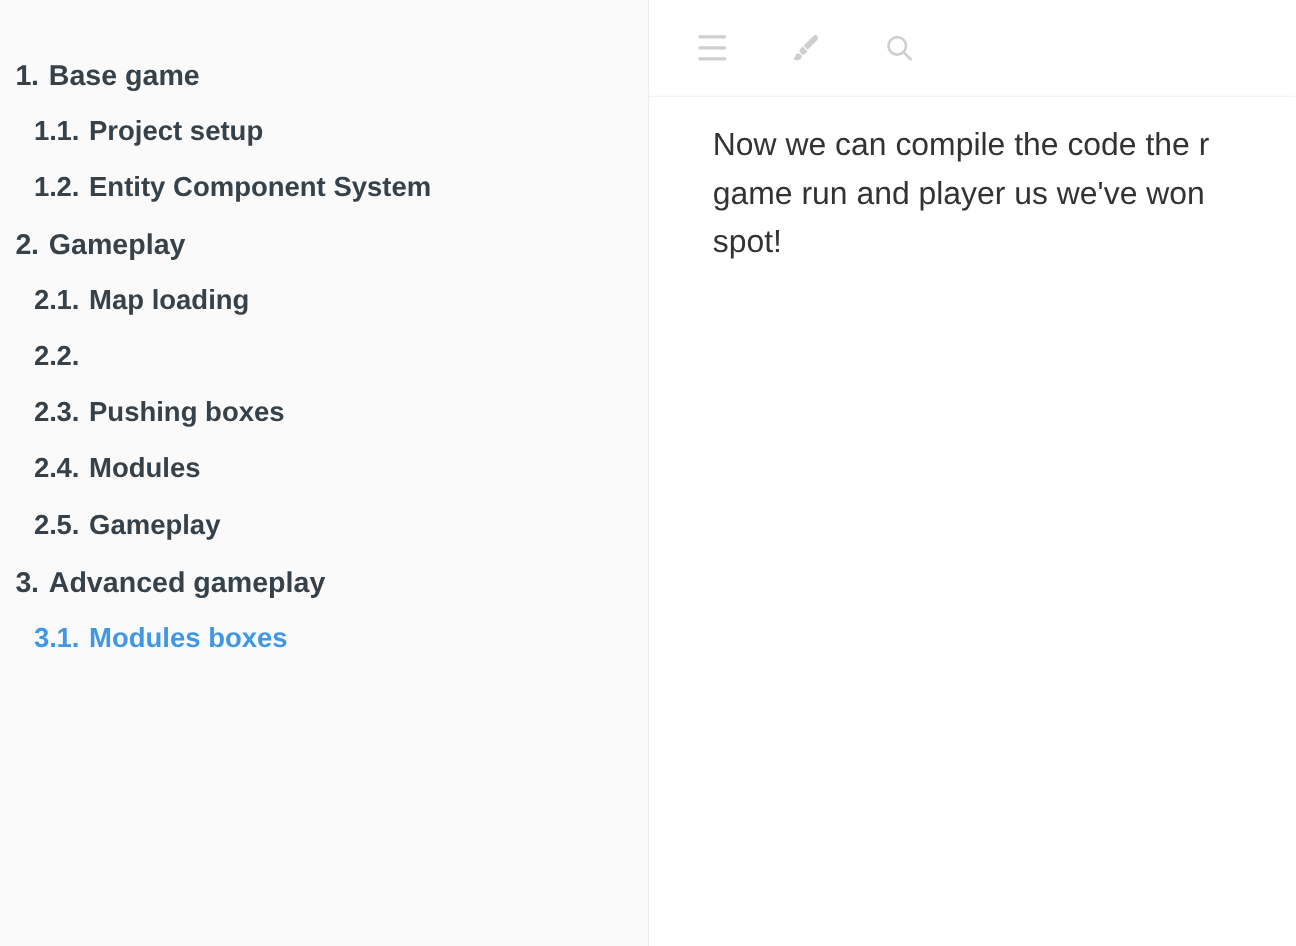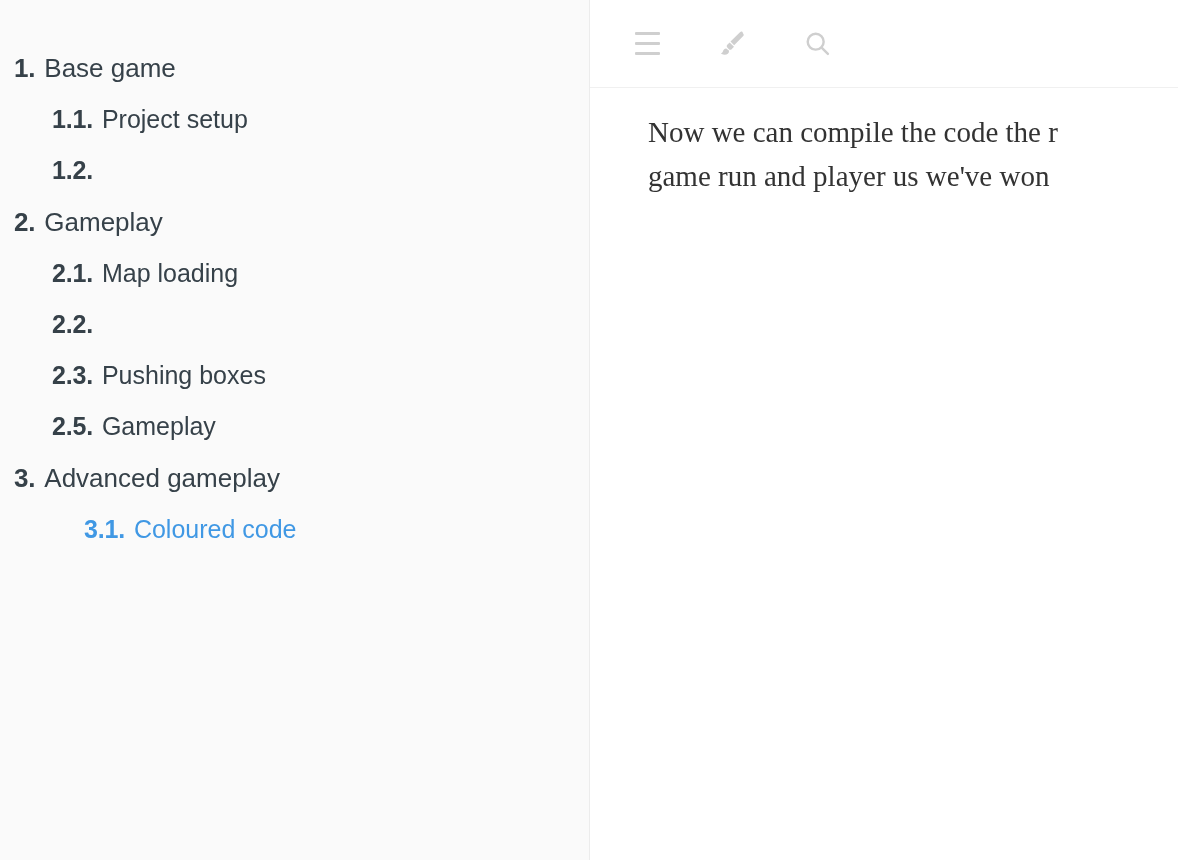--- a/index.html
+++ b/index.html
@@ -23,38 +23,37 @@
   .toc-item {
     display:flex;
     align-items:baseline;
     color:#364149;
     font-size:26px;
     line-height:1;
     padding:13px 0 13px 14px;
     white-space:nowrap;
     cursor:pointer;
   }
-  .toc-item.lvl2 { padding-left:52px; font-size:25px; }
+  .toc-item.lvl2 { padding-left:31px; font-size:25px; }
   .toc-item .num {
     font-weight:bold;
     margin-right:9px;
     letter-spacing:-0.2px;
   }
-  .toc-item .lbl { font-weight:normal;text-align:right; }
-  .toc-item.active { color:#4098e4;margin-left:32px; }
+  .toc-item .lbl { font-weight:bold;text-align:right; }
+  .toc-item.active { color:#4098e4; }
   .toc-item.active .num { color:#4098e4; }
 
   
   #content {
     flex:1 1 auto;
     height:744px;
     background:#ffffff;
     position:relative;
     overflow:hidden;
-    font-family:Liberation Serif, serif;
   }
   #topbar {
     height:88px;
     border-bottom:1px solid #f0f0f0;
     display:flex;
     align-items:center;
     padding-left:26px;
   }
   .tb-btn {
     width:62px; height:62px;
@@ -87,47 +86,52 @@
       <div class="toc-item">
         <span class="num">1.</span>
         <span class="lbl">Base game</span>
       </div>
       <div class="toc-item lvl2">
         <span class="num">1.1.</span>
         <span class="lbl">Project setup</span>
       </div>
       <div class="toc-item lvl2">
         <span class="num">1.2.</span>
+        <span class="lbl">Entity Component System</span>
       </div>
       <div class="toc-item">
         <span class="num">2.</span>
         <span class="lbl">Gameplay</span>
       </div>
       <div class="toc-item lvl2">
         <span class="num">2.1.</span>
         <span class="lbl">Map loading</span>
       </div>
       <div class="toc-item lvl2">
         <span class="num">2.2.</span>
       </div>
       <div class="toc-item lvl2">
         <span class="num">2.3.</span>
         <span class="lbl">Pushing boxes</span>
       </div>
       <div class="toc-item lvl2">
+        <span class="num">2.4.</span>
+        <span class="lbl">Modules</span>
+      </div>
+      <div class="toc-item lvl2">
         <span class="num">2.5.</span>
         <span class="lbl">Gameplay</span>
       </div>
       <div class="toc-item">
         <span class="num">3.</span>
         <span class="lbl">Advanced gameplay</span>
       </div>
       <div class="toc-item lvl2 active">
         <span class="num">3.1.</span>
-        <span class="lbl">Coloured code</span>
+        <span class="lbl">Modules boxes</span>
       </div>
     </nav>
 
   <main id="content">
 
     <div id="topbar">
       <div class="tb-btn" title="menu">
         <div class="ham">
           <span class="ham-bar"></span>
           <span class="ham-bar"></span>
@@ -145,16 +149,17 @@
         <svg width="29" height="29" viewBox="0 0 24 24">
           <circle cx="10.5" cy="10.5" r="6.6" fill="none" stroke="#cfcfcf" stroke-width="2"></circle>
           <line x1="15.4" y1="15.4" x2="20.6" y2="20.6" stroke="#cfcfcf" stroke-width="2" stroke-linecap="round"></line>
         </svg>
       </div>
     </div>
 
     <div id="bodytext">
         <div>Now we can compile the code the r</div>
         <div>game run and player us we've won</div>
+        <div>spot!</div>
       </div>
 
   </main>
 </div>
 
 </body></html>

